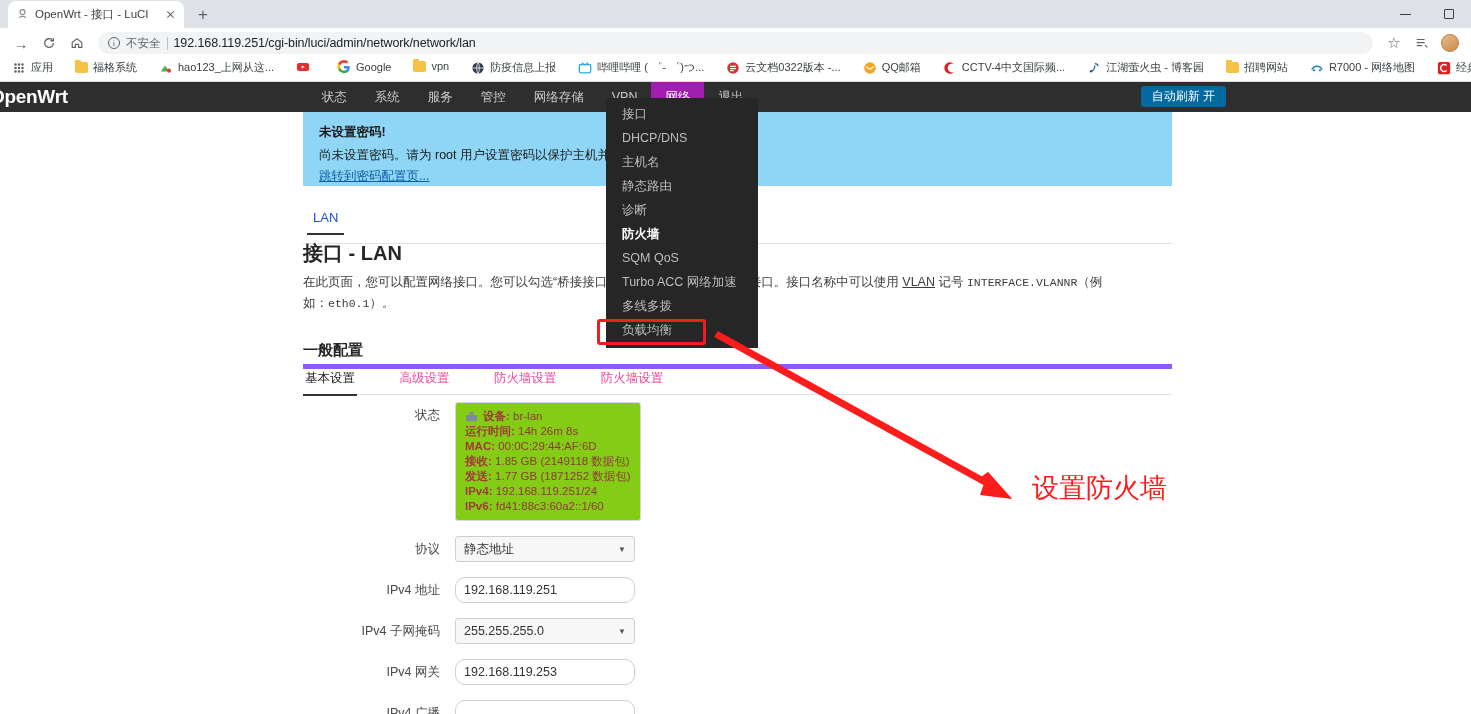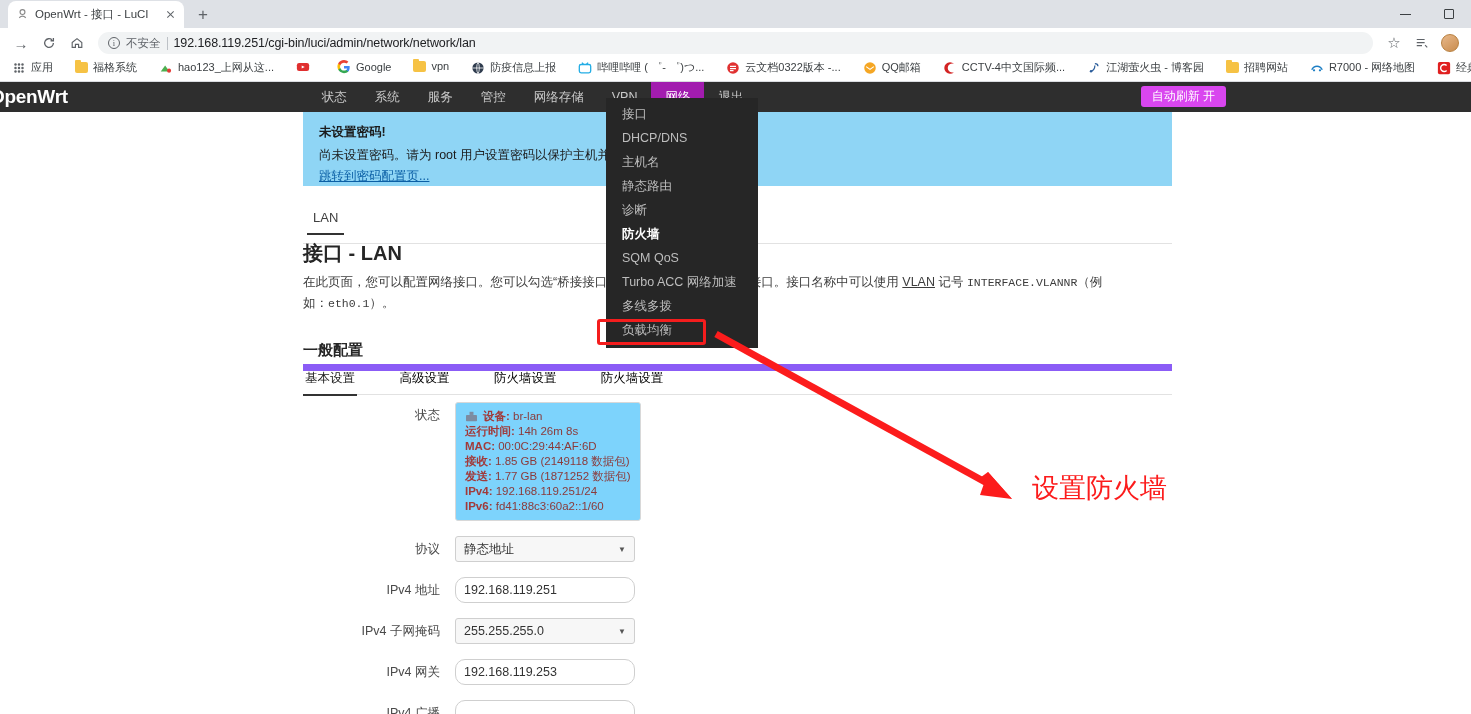--- a/index.html
+++ b/index.html
@@ -107,21 +107,21 @@
     color: #c9c9c9; position: relative; white-space: nowrap;
   }
   .nav-item.active { background: #a21caf; color: #ffffff; }
   .nav-item.active::after {
     content: ""; position: absolute; bottom: -1px; left: 50%; transform: translateX(-50%);
     width: 0; height: 0; border-left: 6px solid transparent; border-right: 6px solid transparent;
     border-bottom: 6px solid #ffffff;
   }
   .autorefresh {
     position: absolute; right: 245px; top: 4px; height: 21px;
-    background: #d946ef; color: #ffffff; font-size: 12px; border-radius: 3px;
+    background: #0369a1; color: #ffffff; font-size: 12px; border-radius: 3px;
     padding: 0 11px; display: flex; align-items: center; white-space: nowrap;
   }
 
   .dropdown {
     position: absolute; left: 606px; top: 16px; width: 152px;
     background: #262626; z-index: 40; padding: 4px 0 6px 0;
   }
   .dd-item {
     padding: 5px 16px; font-size: 12.5px; color: #bdbdbd; white-space: nowrap;
     line-height: 14px;
@@ -139,61 +139,61 @@
   }
   .warn-title { font-weight: bold; margin-bottom: 6px; font-size: 12.5px; }
   .warn-body { margin-bottom: 5px; line-height: 16px; }
   .warn-link { color: #0b5fa5; text-decoration: underline; }
 
   .lan-tabrow {
     position: absolute; left: 303px; top: 96px; width: 869px;
     border-bottom: 1px solid #e2e2e2; padding-bottom: 8px;
   }
   .lan-tab {
-    display: inline-block; font-size: 13px; color: #404040; padding: 0 6px 8px 6px;
+    display: inline-block; font-size: 13px; color: #1d4ed8; padding: 0 6px 8px 6px;
     border-bottom: 2px solid #333; margin-left: 4px;
   }
 
   .page-title {
     position: absolute; left: 303px; top: 128px;
     font-size: 20px; font-weight: bold; color: #262626;
   }
   .page-desc {
     position: absolute; left: 303px; top: 160px; width: 869px;
     font-size: 12.5px; color: #3c3c3c; line-height: 21px;
   }
   .mono { font-family: "Liberation Mono", monospace; font-size: 11.5px; }
   .u { text-decoration: underline; }
 
   .sec-title {
     position: absolute; left: 303px; top: 229px;
     font-size: 15px; font-weight: bold; color: #262626;
-    border-bottom: 7px solid #8b5cf6; padding-bottom: 4px; width: 869px;
+    border-bottom: 5px solid #8b5cf6; padding-bottom: 4px; width: 869px;
   }
   .subtabs {
     position: absolute; left: 303px; top: 256px; width: 869px;
     border-bottom: 1px solid #e2e2e2; height: 27px;
   }
   .subtab {
-    display: inline-block; font-size: 12.5px; color: #000000;
+    display: inline-block; font-size: 12.5px; color: #ec4899;
     padding: 0 2px 7px 2px; margin-right: 36px;
   }
   .subtab.active { border-bottom: 2px solid #333; color: #1a1a1a; }
 
   .form { position: absolute; left: 0px; top: 290px; width: 1471px; }
   .frow { display: flex; align-items: flex-start; margin-bottom: 15px; }
   .flabel {
     width: 455px; text-align: right; padding-right: 15px; font-size: 12.5px;
     color: #4a4a4a; padding-top: 5px;
   }
   .fctl { width: 180px; }
   .statusbox {
     border: 1px solid #d8d8d8; border-radius: 3px; padding: 6px 9px;
     font-size: 11.5px; line-height: 15px; color: #8b3a3a; width: 186px;
-    background: #7dd3fc;
+    background: #84cc16;
   }
   .statusbox b { color: #a13a3a; }
   .sb-first { display: flex; align-items: flex-start; gap: 5px; }
   .eth-ico { width: 13px; height: 11px; flex: 0 0 13px; margin-top: 2px; }
   .input {
     width: 180px; height: 26px; border: 1px solid #cfcfcf; border-radius: 10px;
     background: #fff; font-size: 12.5px; color: #333; padding: 0 8px;
     display: flex; align-items: center;
   }
   .select {

